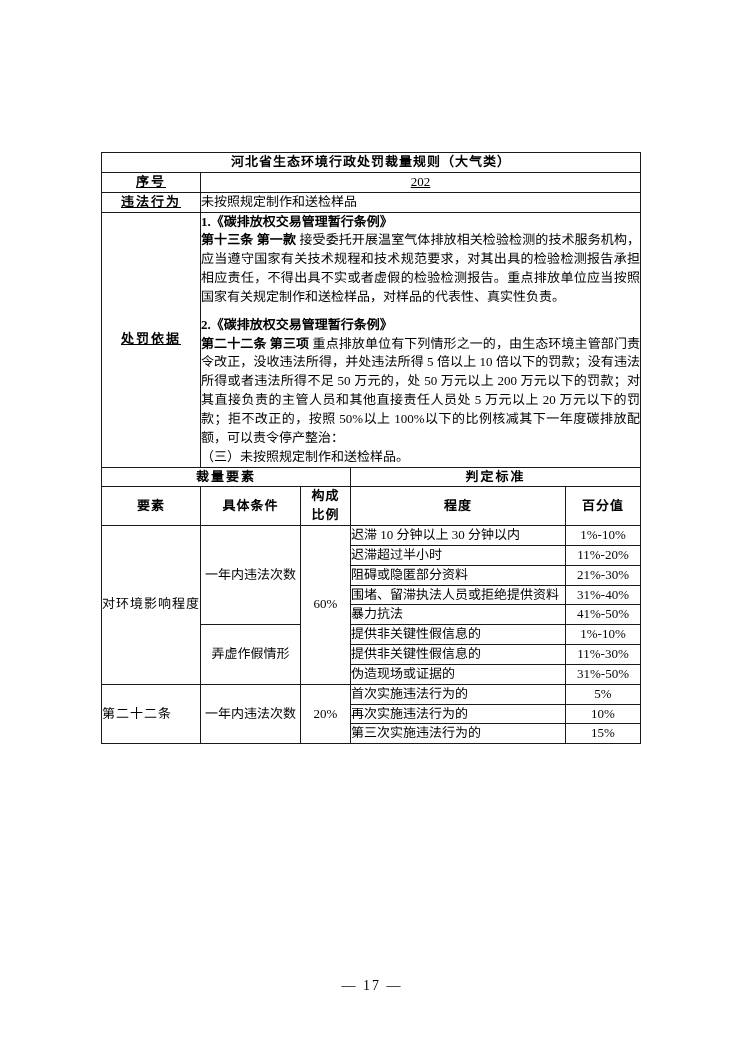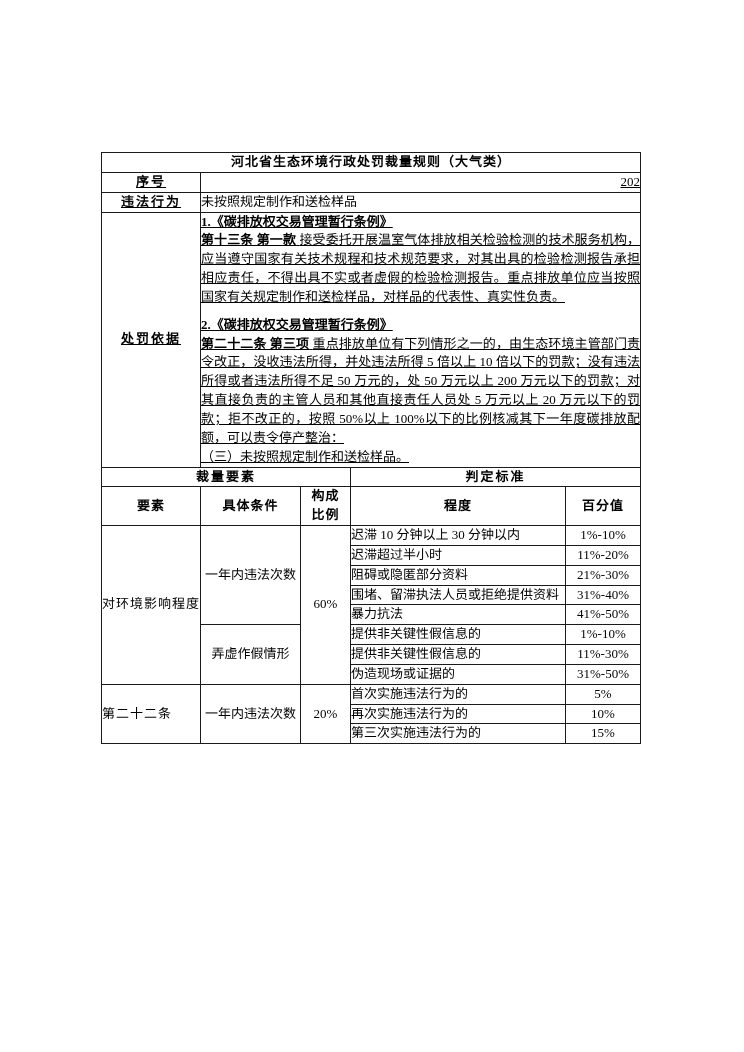--- a/index.html
+++ b/index.html
@@ -57,38 +57,37 @@
   
   .row-label {
     text-align: center;
     font-weight: bold;
     font-size: 15px;
     letter-spacing: 2px;
     padding: 6px 2px;
     text-decoration: underline;
   }
   .seq-value {
-    text-align: right;
+    text-align: center;
     font-size: 13px;
     padding: 10px 4px;
     text-decoration: underline;
   }
   .act-value {
     text-align: left;
     font-size: 13.5px;
     padding: 9px 8px;
   }
 
   
   .basis-cell {
     text-align: left;
     padding: 8px 9px 8px 9px;
     font-size: 13.5px;
     line-height: 1.62;
-    text-decoration: underline;
   }
   .basis-cell p {
     margin: 0;
     text-align: justify;
   }
   .basis-cell p.law-title {
     font-weight: bold;
   }
   .basis-cell p.gap {
     margin-top: 9px;
@@ -251,14 +250,15 @@
           <td class="cell-deg">再次实施违法行为的</td>
           <td class="cell-pct">10%</td>
         </tr>
         <tr>
           <td class="cell-deg">第三次实施违法行为的</td>
           <td class="cell-pct">15%</td>
         </tr>
       </tbody>
   </table>
 
+  <div class="footer">— 17 —</div>
 
 </div>
 
 </body></html>

